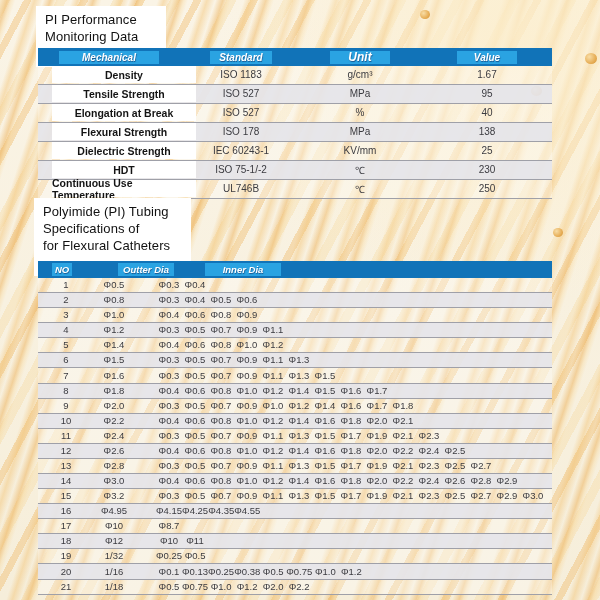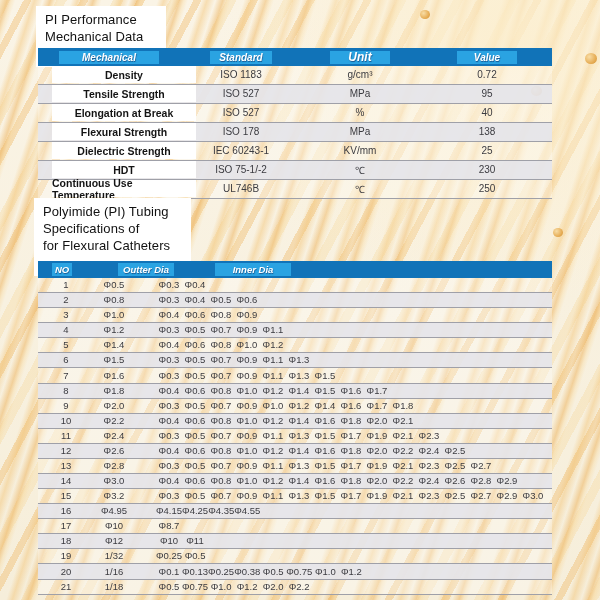--- a/index.html
+++ b/index.html
@@ -59,36 +59,36 @@
 
 <div class="canvas">
 
   <div class="dot" style="left:420px;top:10px;width:10px;height:9px;"></div>
   <div class="dot" style="left:531px;top:86px;width:11px;height:10px;"></div>
   <div class="dot" style="left:585px;top:53px;width:12px;height:11px;"></div>
   <div class="dot" style="left:553px;top:228px;width:10px;height:9px;"></div>
 
   <div class="title-card" style="left:36px;top:6px;width:111px;">
     <div>PI Performance</div>
-    <div>Mechanical Data</div>
+    <div>Monitoring Data</div>
   </div>
 
   <div class="hdr-bar" style="top:48px;height:18px;">
     <div class="chip" style="left:21px;top:2.5px;width:100px;height:13px;font-size:10px;line-height:13px;">Mechanical properties</div>
     <div class="chip" style="left:172px;top:2.5px;width:62px;height:13px;font-size:10px;line-height:13px;">Standard</div>
     <div class="chip" style="left:292px;top:2.5px;width:60px;height:13px;font-size:12px;line-height:13px;">Unit</div>
     <div class="chip" style="left:419px;top:2.5px;width:60px;height:13px;font-size:10px;line-height:13px;">Value</div>
   </div>
 
   <div class="t1-rows" id="t1-rows">
       <div class="t1-row odd">
         <div class="t1-prop">Density</div>
         <div class="t1-cell t1-standard">ISO 1183</div>
         <div class="t1-cell t1-unit">g/cm³</div>
-        <div class="t1-cell t1-value">0.72</div>
+        <div class="t1-cell t1-value">1.67</div>
       </div>
       <div class="t1-row even">
         <div class="t1-prop">Tensile Strength</div>
         <div class="t1-cell t1-standard">ISO 527</div>
         <div class="t1-cell t1-unit">MPa</div>
         <div class="t1-cell t1-value">95</div>
       </div>
       <div class="t1-row odd">
         <div class="t1-prop">Elongation at Break</div>
         <div class="t1-cell t1-standard">ISO 527</div>
@@ -123,21 +123,21 @@
 
   <div class="title-card" style="left:34px;top:198px;width:138px;">
     <div>Polyimide (PI) Tubing</div>
     <div>Specifications of</div>
     <div>for Flexural Catheters</div>
   </div>
 
   <div class="hdr-bar" style="top:261px;height:17px;">
     <div class="chip" style="left:14px;top:2px;width:20px;height:13px;font-size:9.5px;line-height:13px;">NO</div>
     <div class="chip" style="left:48px;top:2px;width:56px;height:13px;font-size:9.5px;line-height:13px;margin-left:32px;">Outter Dia</div>
-    <div class="chip" style="left:177px;top:2px;width:76px;height:13px;font-size:9.5px;line-height:13px;">Inner Dia</div>
+    <div class="chip" style="left:167px;top:2px;width:76px;height:13px;font-size:9.5px;line-height:13px;">Inner Dia</div>
   </div>
 
   <div class="t2-rows" id="t2-rows">
       <div class="t2-row odd">
         <div class="t2-no">1</div>
         <div class="t2-outer">Φ0.5</div>
         <div class="t2-inner">
           <span class="cell">Φ0.3</span>
           <span class="cell">Φ0.4</span>
         </div>

